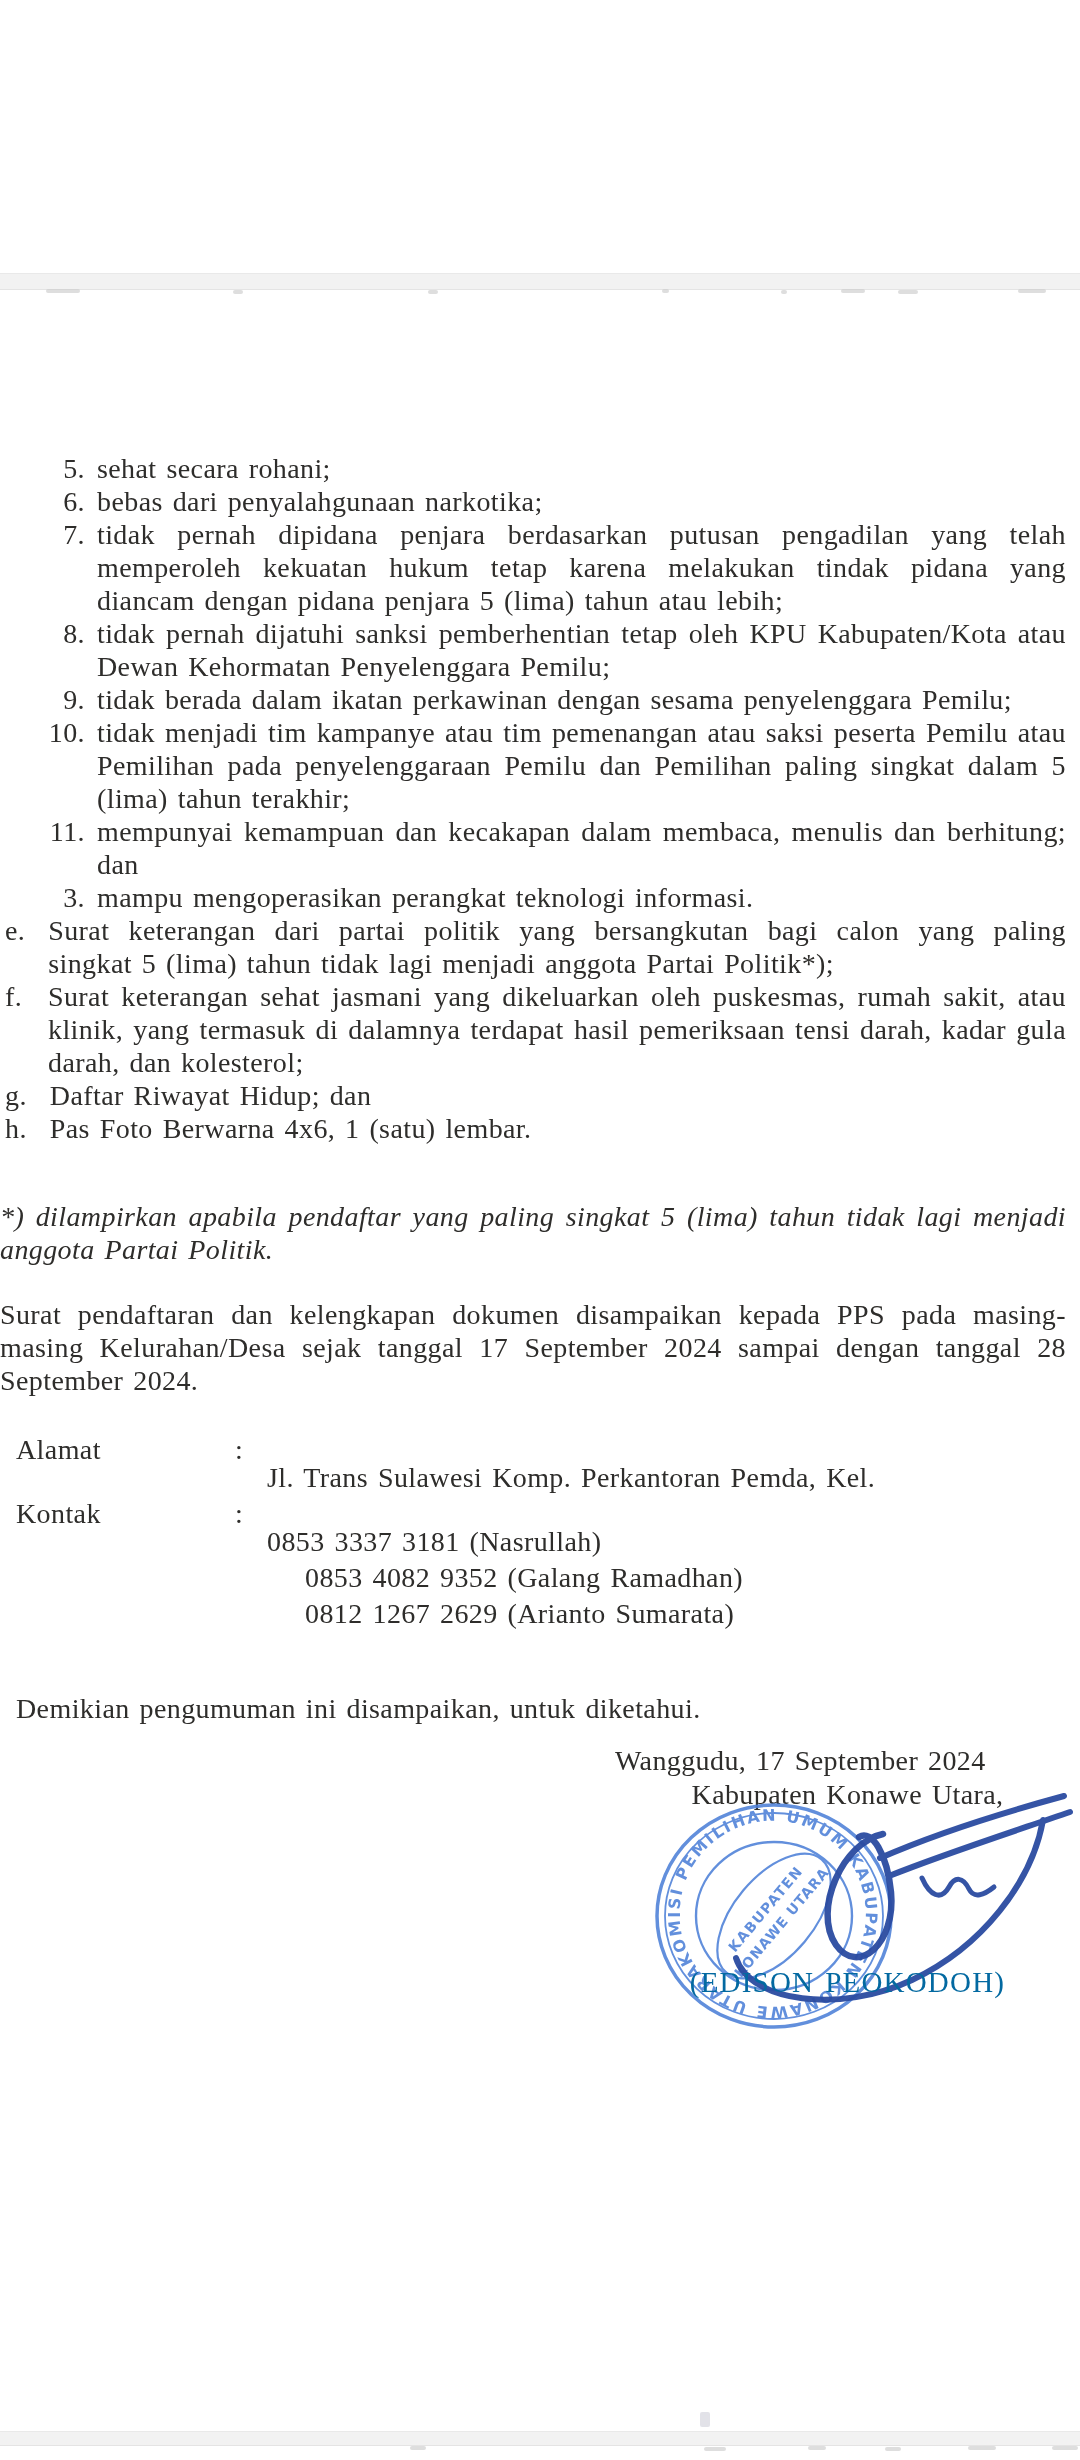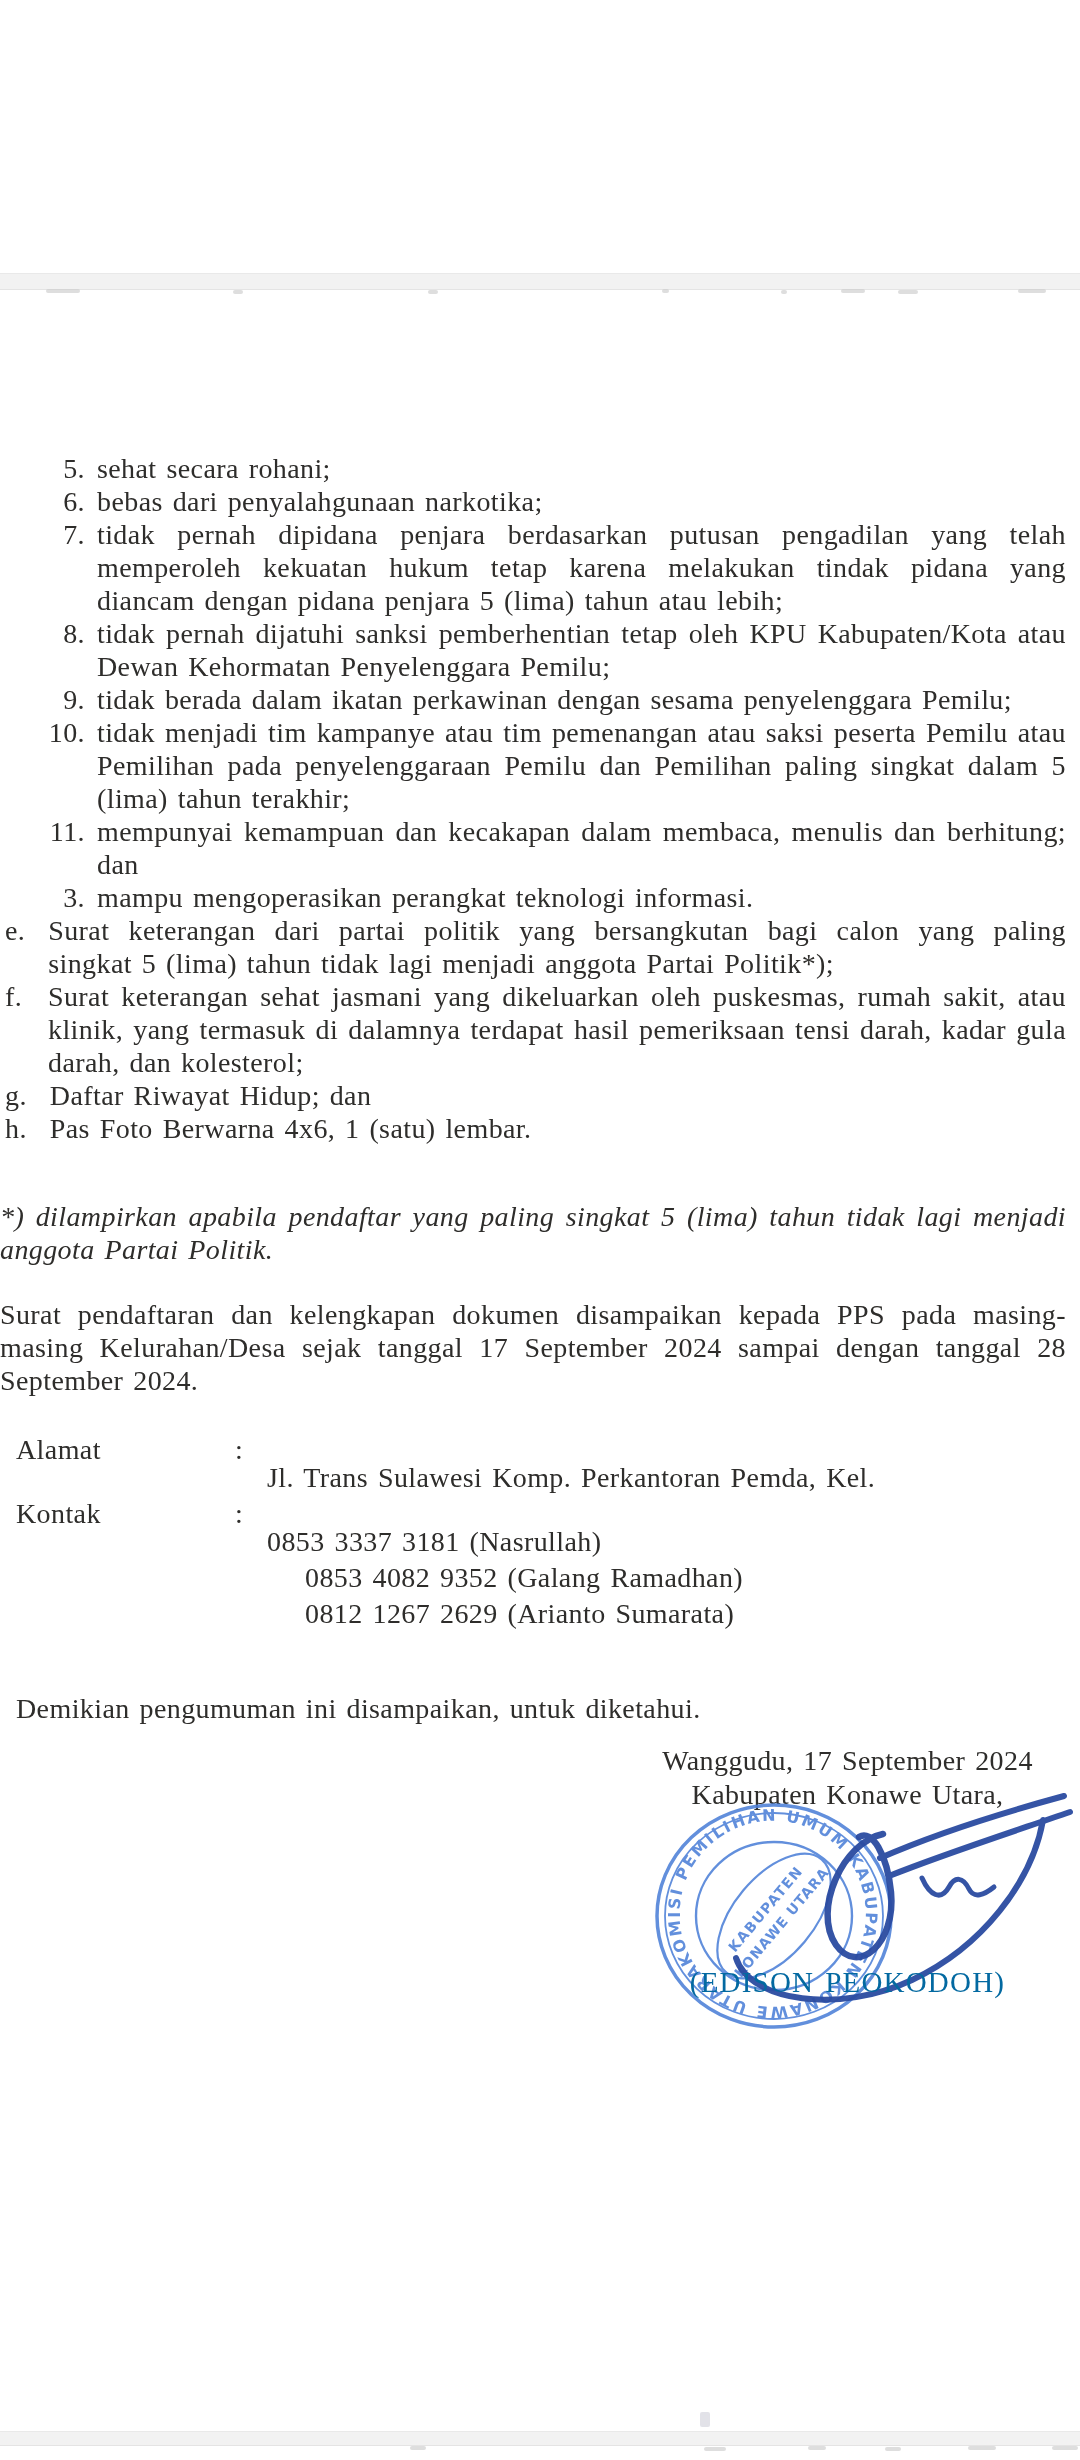--- a/index.html
+++ b/index.html
@@ -37,21 +37,21 @@
   .hd-row { display:flex; line-height:36px; }
   .hd-label { flex:0 0 235px; padding-left:16px; box-sizing:border-box; }
   .hd-sep { flex:0 0 32px; }
   .hd-val { flex:1;margin-top:28px; }
   .hd-cont { margin-left:305px; line-height:36px; }
 
   .closing { left:16px; top:1680px; width:1066px;margin-top:12px; }
 
   
   .sig-block { left:615px; top:1744px; width:465px; }
-  .sig-date { text-align:center; line-height:34px; white-space:nowrap; }
+  .sig-date { text-align:left; line-height:34px; white-space:nowrap; }
   .sig-center { text-align:center; line-height:34px; white-space:nowrap; }
   .sig-name { left:615px; top:1966px; width:465px; text-align:center;
               font-size:29px; letter-spacing:1.2px; z-index:6; color:#0369a1; }
 
   .stamp-svg { left:628px; top:1778px; z-index:4; opacity:0.88; }
   .ink-svg { left:600px; top:1782px; z-index:5; opacity:0.95; }
   .pagenum-smudge { left:700px; top:2412px; width:10px; height:15px;
                     background:#d6d6de; opacity:0.7; border-radius:2px; }
 </style>
 </head>

